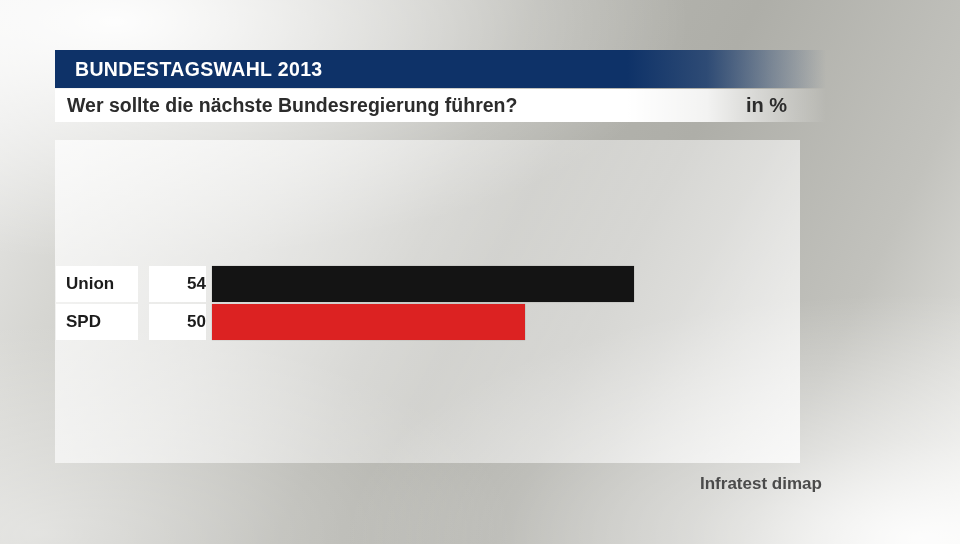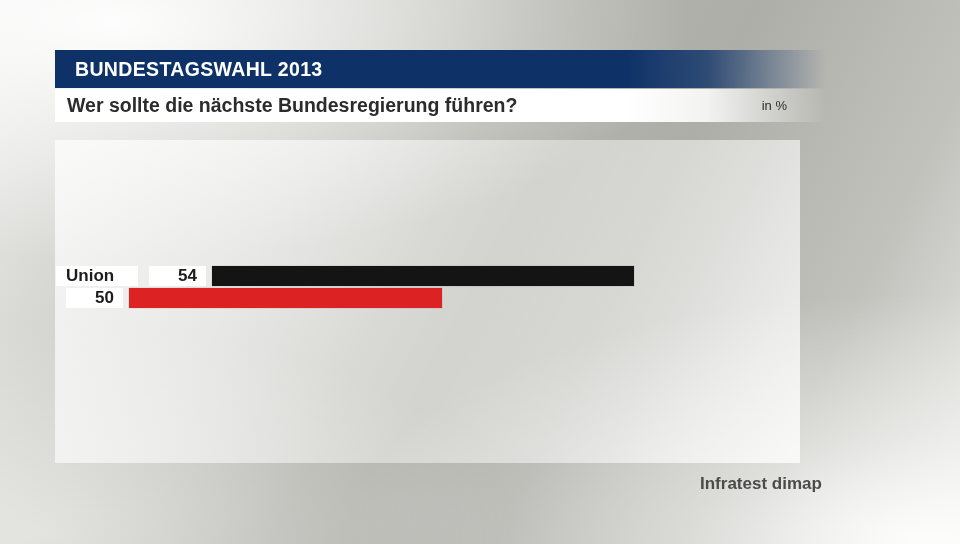--- a/index.html
+++ b/index.html
@@ -68,22 +68,22 @@
   }
   #subtitle-text {
     color: #2c2c2c;
     font-size: 19.5px;
     font-weight: bold;
     padding-left: 12px;
     white-space: nowrap;
   }
   #unit-text {
     color: #2c2c2c;
-    font-size: 13px;
-    font-weight: normal;
+    font-size: 20px;
+    font-weight: bold;
     padding-right: 63px;
     white-space: nowrap;
     margin-left: 28px;
   }
 
   
   #panel {
     position: absolute;
     left: 55px;
     top: 140px;
@@ -99,21 +99,21 @@
 
   #rows {
     position: absolute;
     left: 0px;
     top: 126px;
     width: 745px;
   }
 
   .bar-row {
     position: relative;
-    height: 20px;
+    height: 36px;
     margin-bottom: 2px;
     display: flex;
     align-items: stretch;
   }
 
   .cell-label {
     width: 82px;
     margin-left: 1px;
     background: #ffffff;
     display: flex;
@@ -128,21 +128,21 @@
     white-space: nowrap;
   }
 
   .cell-value {
     width: 57px;
     margin-left: 11px;
     background: #ffffff;
     display: flex;
     align-items: center;
     justify-content: flex-end;
-    padding-right: 9px;
+    padding-right: 0;
     box-sizing: border-box;
   }
   .cell-value span {
     font-size: 17px;
     font-weight: bold;
     color: #1c1c1c;
   }
 
   .bar-track {
     position: relative;
@@ -191,20 +191,23 @@
         </div>
         <div class="cell-value">
           <span>54</span>
         </div>
         <div class="bar-track">
           <div class="bar-fill" style="width: 422.28px; background: rgb(20, 20, 20);"></div>
         </div>
       </div>
 
       <div class="bar-row">
+        <div class="cell-label">
+          <span>SPD</span>
+        </div>
         <div class="cell-value">
           <span>50</span>
         </div>
         <div class="bar-track">
           <div class="bar-fill" style="width: 312.8px; background: rgb(220, 34, 34);"></div>
         </div>
       </div>
 
     </div>
   </div>

